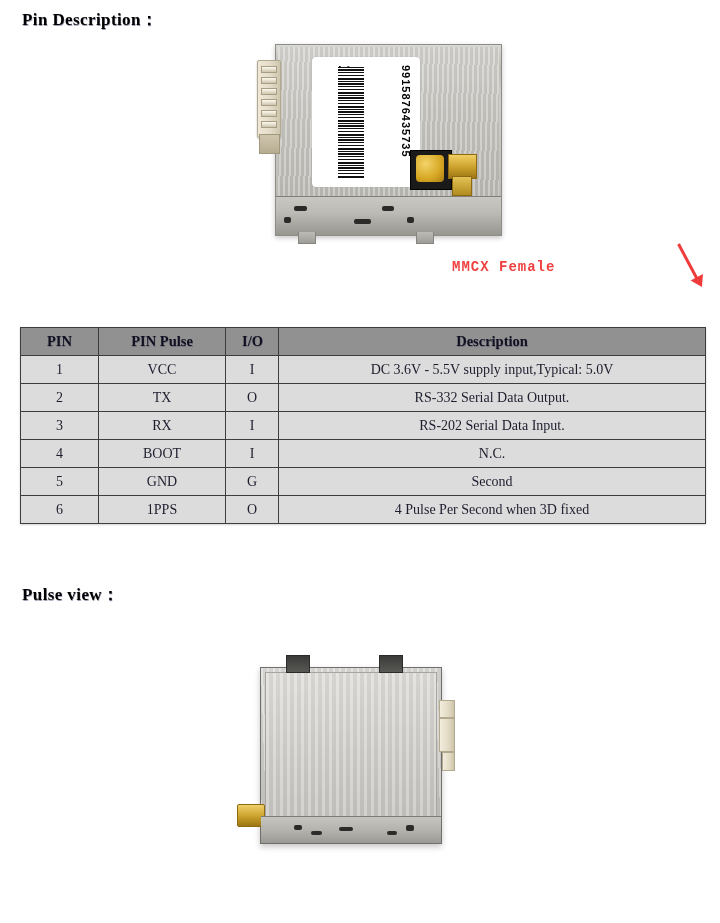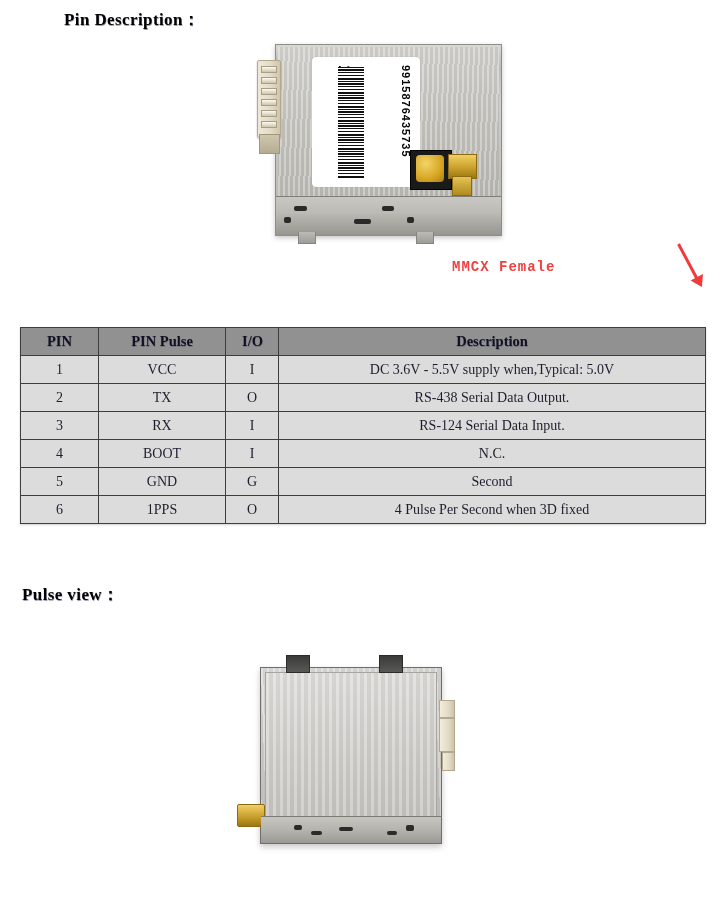--- a/index.html
+++ b/index.html
@@ -11,21 +11,21 @@
   .page{position:relative;width:720px;height:923px;}
 
   
   .heading{
     position:absolute;
     font-family:"Liberation Serif", serif;
     font-weight:bold;font-size:17px;color:#000;
     letter-spacing:.4px;white-space:nowrap;
     text-shadow:0.5px 0.5px 0 rgba(40,40,90,.45);
   }
-  #h-pin{left:22px;top:8px;margin-left:42px;}
+  #h-pin{left:22px;top:8px;}
   #h-rear{left:22px;top:583px;}
 
   
   .photo{position:absolute;}
   #photo-top{left:180px;top:28px;width:420px;height:260px;}
 
   
   .mod-top{
     position:absolute;left:95px;top:16px;width:225px;height:190px;
     background:
@@ -275,33 +275,33 @@
         <th>PIN Pulse</th>
         <th>I/O</th>
         <th>Description</th>
       </tr>
     </thead>
     <tbody>
       <tr>
         <td>1</td>
         <td>VCC</td>
         <td>I</td>
-        <td>DC 3.6V - 5.5V supply when,Typical: 5.0V</td>
+        <td>DC 3.6V - 5.5V supply input,Typical: 5.0V</td>
       </tr>
       <tr>
         <td>2</td>
         <td>TX</td>
         <td>O</td>
-        <td>RS-438 Serial Data Output.</td>
+        <td>RS-332 Serial Data Output.</td>
       </tr>
       <tr>
         <td>3</td>
         <td>RX</td>
         <td>I</td>
-        <td>RS-124 Serial Data Input.</td>
+        <td>RS-202 Serial Data Input.</td>
       </tr>
       <tr>
         <td>4</td>
         <td>BOOT</td>
         <td>I</td>
         <td>N.C.</td>
       </tr>
       <tr>
         <td>5</td>
         <td>GND</td>

